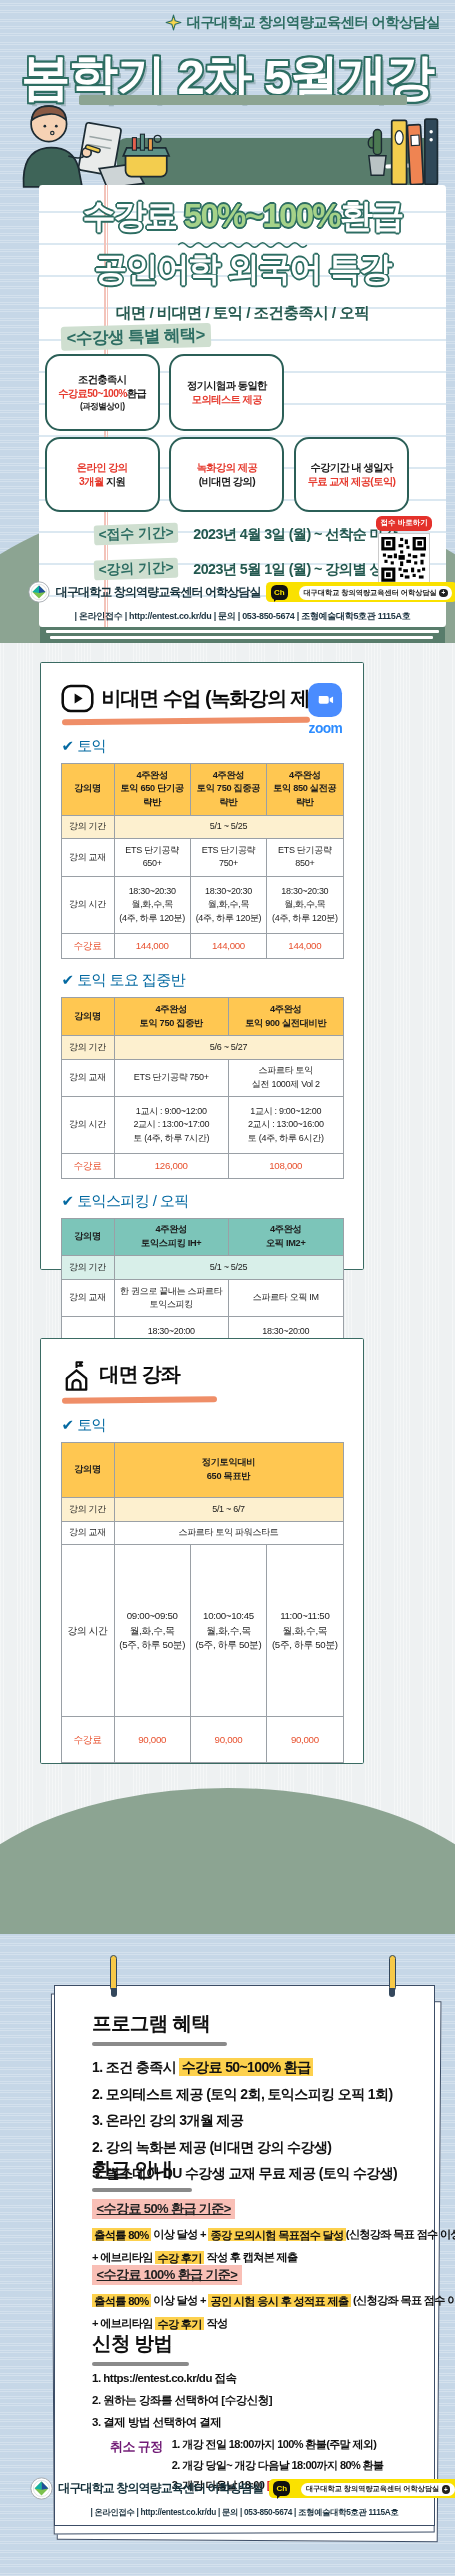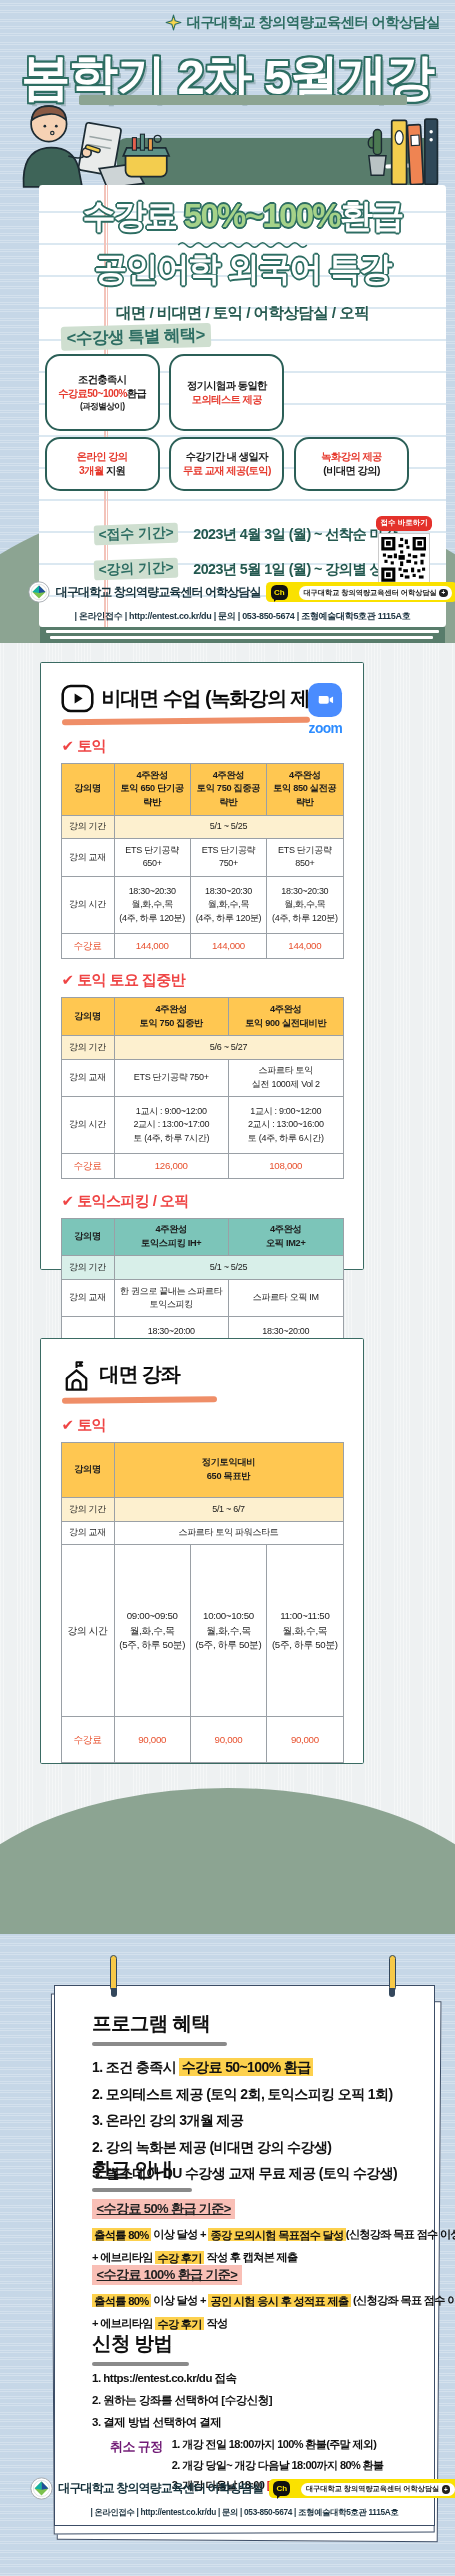--- a/index.html
+++ b/index.html
@@ -46,21 +46,21 @@
   .headline .hl{color:var(--green-hl-text);}
   .headline2{top:62px;}
   .wavy{position:absolute;top:56px;left:138px;}
   .course-types{position:absolute;top:118px;left:0;width:100%;text-align:center;font-size:15.5px;font-weight:900;color:#265a50;letter-spacing:-0.6px;}
   .benefit-head{position:absolute;top:140px;left:22px;font-size:16.6px;font-weight:800;color:var(--teal);background:var(--highlight-sage);padding:1.1px 5.7px;border-radius:3.4px;transform:rotate(-1.5deg);letter-spacing:-0.6px;}
   .boxes{position:absolute;left:5.7px;display:grid;grid-template-columns:115px 115px 115px;gap:9.7px;}
   .boxes-r1{top:169px;}
   .boxes-r2{top:252px;}
   .bbox{background:#fff;border:2.3px solid #2b5f57;border-radius:15px;display:flex;flex-direction:column;justify-content:center;align-items:center;text-align:center;padding:4.6px 3.4px;}
   .boxes-r1 .bbox{height:77px;}
-  .boxes-r2 .bbox{height:54px;}
+  .boxes-r2 .bbox{height:75px;}
   .bbox div{font-size:10.3px;font-weight:800;color:#1a1a1a;line-height:1.35;letter-spacing:-0.6px;}
   .bbox .rd{color:var(--red);}
   .bbox .sm{font-size:8.6px;}
   .bbox.tight div{font-size:9px;line-height:1.3;}
   .apply-rows{position:absolute;top:339px;left:55px;width:270px;}
   .apply-row{display:flex;align-items:center;gap:15px;margin-bottom:15px;}
   .apply-label{font-size:13.8px;font-weight:800;color:var(--teal);background:var(--highlight-sage);padding:1.1px 4.6px;border-radius:2.9px;white-space:nowrap;transform:rotate(-2deg);}
   .apply-value{font-size:14.3px;font-weight:800;color:var(--teal-dark);letter-spacing:-0.6px;white-space:nowrap;}
   .qr-block{position:absolute;top:331px;left:337px;width:55px;text-align:center;}
   .qr-badge{display:inline-block;background:#e4312b;color:#fff;font-size:7.5px;font-weight:700;padding:2.3px 4.6px;border-radius:5.7px;margin-bottom:2.9px;white-space:nowrap;}
@@ -76,21 +76,21 @@
   .plus-circle{width:8.6px;height:8.6px;border-radius:50%;background:#222;color:#fff;font-size:6.3px;font-weight:700;display:flex;align-items:center;justify-content:center;}
   .foot-contact{margin-top:6.9px;text-align:center;font-size:9px;font-weight:800;color:#1c3340;letter-spacing:-0.3px;white-space:nowrap;}
 
   
   .card{position:absolute;left:40px;width:324px;background:#fff;border:1.7px solid #3a6b63;border-radius:1.7px;padding:20.6px 19.5px;}
   .card1{top:662px;height:608px;}
   .card2{top:1338px;height:426px;}
   .card-head{display:flex;align-items:flex-start;gap:8px;position:relative;}
   .card-title{font-size:20px;font-weight:900;color:#0c0c0c;letter-spacing:-1.1px;line-height:1.15;padding-top:3.4px;}
   .brush{height:6.3px;background:var(--orange-underline);border-radius:3.4px;margin:5.7px 0 0 1.1px;transform:rotate(-0.6deg);}
-  .chk-head{font-size:15px;font-weight:700;color:#ef4444;letter-spacing:-0.6px;margin:12.6px 0 6.9px 1.1px;}
+  .chk-head{font-size:15px;font-weight:400;color:#0369a1;letter-spacing:-0.6px;margin:12.6px 0 6.9px 1.1px;}
   .zoom-badge{position:absolute;right:1.1px;top:-1.1px;text-align:center;}
   .zoom-tile{width:34px;height:34px;background:var(--zoom-blue);border-radius:10.3px;display:flex;align-items:center;justify-content:center;margin:0 auto;}
   .zoom-word{margin-top:4.6px;font-size:13.8px;font-weight:800;color:#2d8cff;letter-spacing:-0.6px;}
   table.tb{width:100%;border-collapse:collapse;table-layout:fixed;}
   .tb td{border:0.9px solid #9aa0a6;background:#fff;text-align:center;vertical-align:middle;font-size:9px;color:#1c1c1c;line-height:1.5;padding:4.6px 2.3px;white-space:pre-line;letter-spacing:-0.3px;}
   .tb .lblcol{width:53px;}
   .tb tr.hd td{background:var(--yellow-header);font-weight:700;font-size:9.2px;}
   .tb tr.pr td{background:var(--yellow-row);}
   .tb.teal tr.hd td{background:var(--teal-header);}
   .tb.teal tr.pr td{background:var(--teal-row);}
@@ -181,47 +181,47 @@
   </svg>
 
   <div class="paper">
     <div class="headline">
       <span>수강료 </span><span class="hl">50%~100%</span><span>환급</span>
     </div>
     <svg class="wavy" width="138" height="6.9" viewBox="0 0 240 12">
       <path d="M2 7 q7 -8 14 0 t14 0 t14 0 t14 0 t14 0 t14 0 t14 0 t14 0 t14 0 t14 0 t14 0 t14 0 t14 0 t14 0 t14 0 t14 0" fill="none" stroke="#2e6e63" stroke-width="2.5"></path>
     </svg>
     <div class="headline headline2">공인어학 외국어 특강</div>
-    <div class="course-types">대면 / 비대면 / 토익 / 어학상담실 / 오픽</div>
+    <div class="course-types">대면 / 비대면 / 토익 / 조건충족시 / 오픽</div>
     <div class="benefit-head">&lt;수강생 특별 혜택&gt;</div>
 
     <div class="boxes boxes-r1">
       <div class="bbox">
         <div>조건충족시</div>
         <div><span class="rd">수강료50~100%</span><span>환급</span></div>
         <div class="sm">(과정별상이)</div>
       </div>
       <div class="bbox">
         <div>정기시험과 동일한</div>
         <div class="rd">모의테스트 제공</div>
       </div>
     </div>
 
     <div class="boxes boxes-r2">
       <div class="bbox">
         <div class="rd">온라인 강의</div>
         <div><span class="rd">3개월</span><span> 지원</span></div>
       </div>
       <div class="bbox">
+        <div class="rd">녹화강의 제공</div>
+        <div>(비대면 강의)</div>
+      </div>
+      <div class="bbox">
         <div>수강기간 내 생일자</div>
         <div class="rd">무료 교재 제공(토익)</div>
-      </div>
-      <div class="bbox">
-        <div class="rd">녹화강의 제공</div>
-        <div>(비대면 강의)</div>
       </div>
     </div>
 
     <div class="apply-rows">
       <div class="apply-row">
         <span class="apply-label">&lt;접수 기간&gt;</span>
         <span class="apply-value">2023년 4월 3일 (월) ~ 선착순 마감</span>
       </div>
       <div class="apply-row">
         <span class="apply-label">&lt;강의 기간&gt;</span>
@@ -459,21 +459,21 @@
       </tr>
       <tr>
         <td class="lblcol">강의 교재</td>
         <td colspan="3">스파르타 토익 파워스타트</td>
       </tr>
       <tr class="tm">
         <td class="lblcol">강의 시간</td>
         <td>09:00~09:50
 월,화,수,목
 (5주, 하루 50분)</td>
-        <td>10:00~10:50
+        <td>10:00~10:45
 월,화,수,목
 (5주, 하루 50분)</td>
         <td>11:00~11:50
 월,화,수,목
 (5주, 하루 50분)</td>
       </tr>
       <tr class="fe">
         <td class="lblcol fee">수강료</td>
         <td class="fee">90,000</td>
         <td class="fee">90,000</td>

